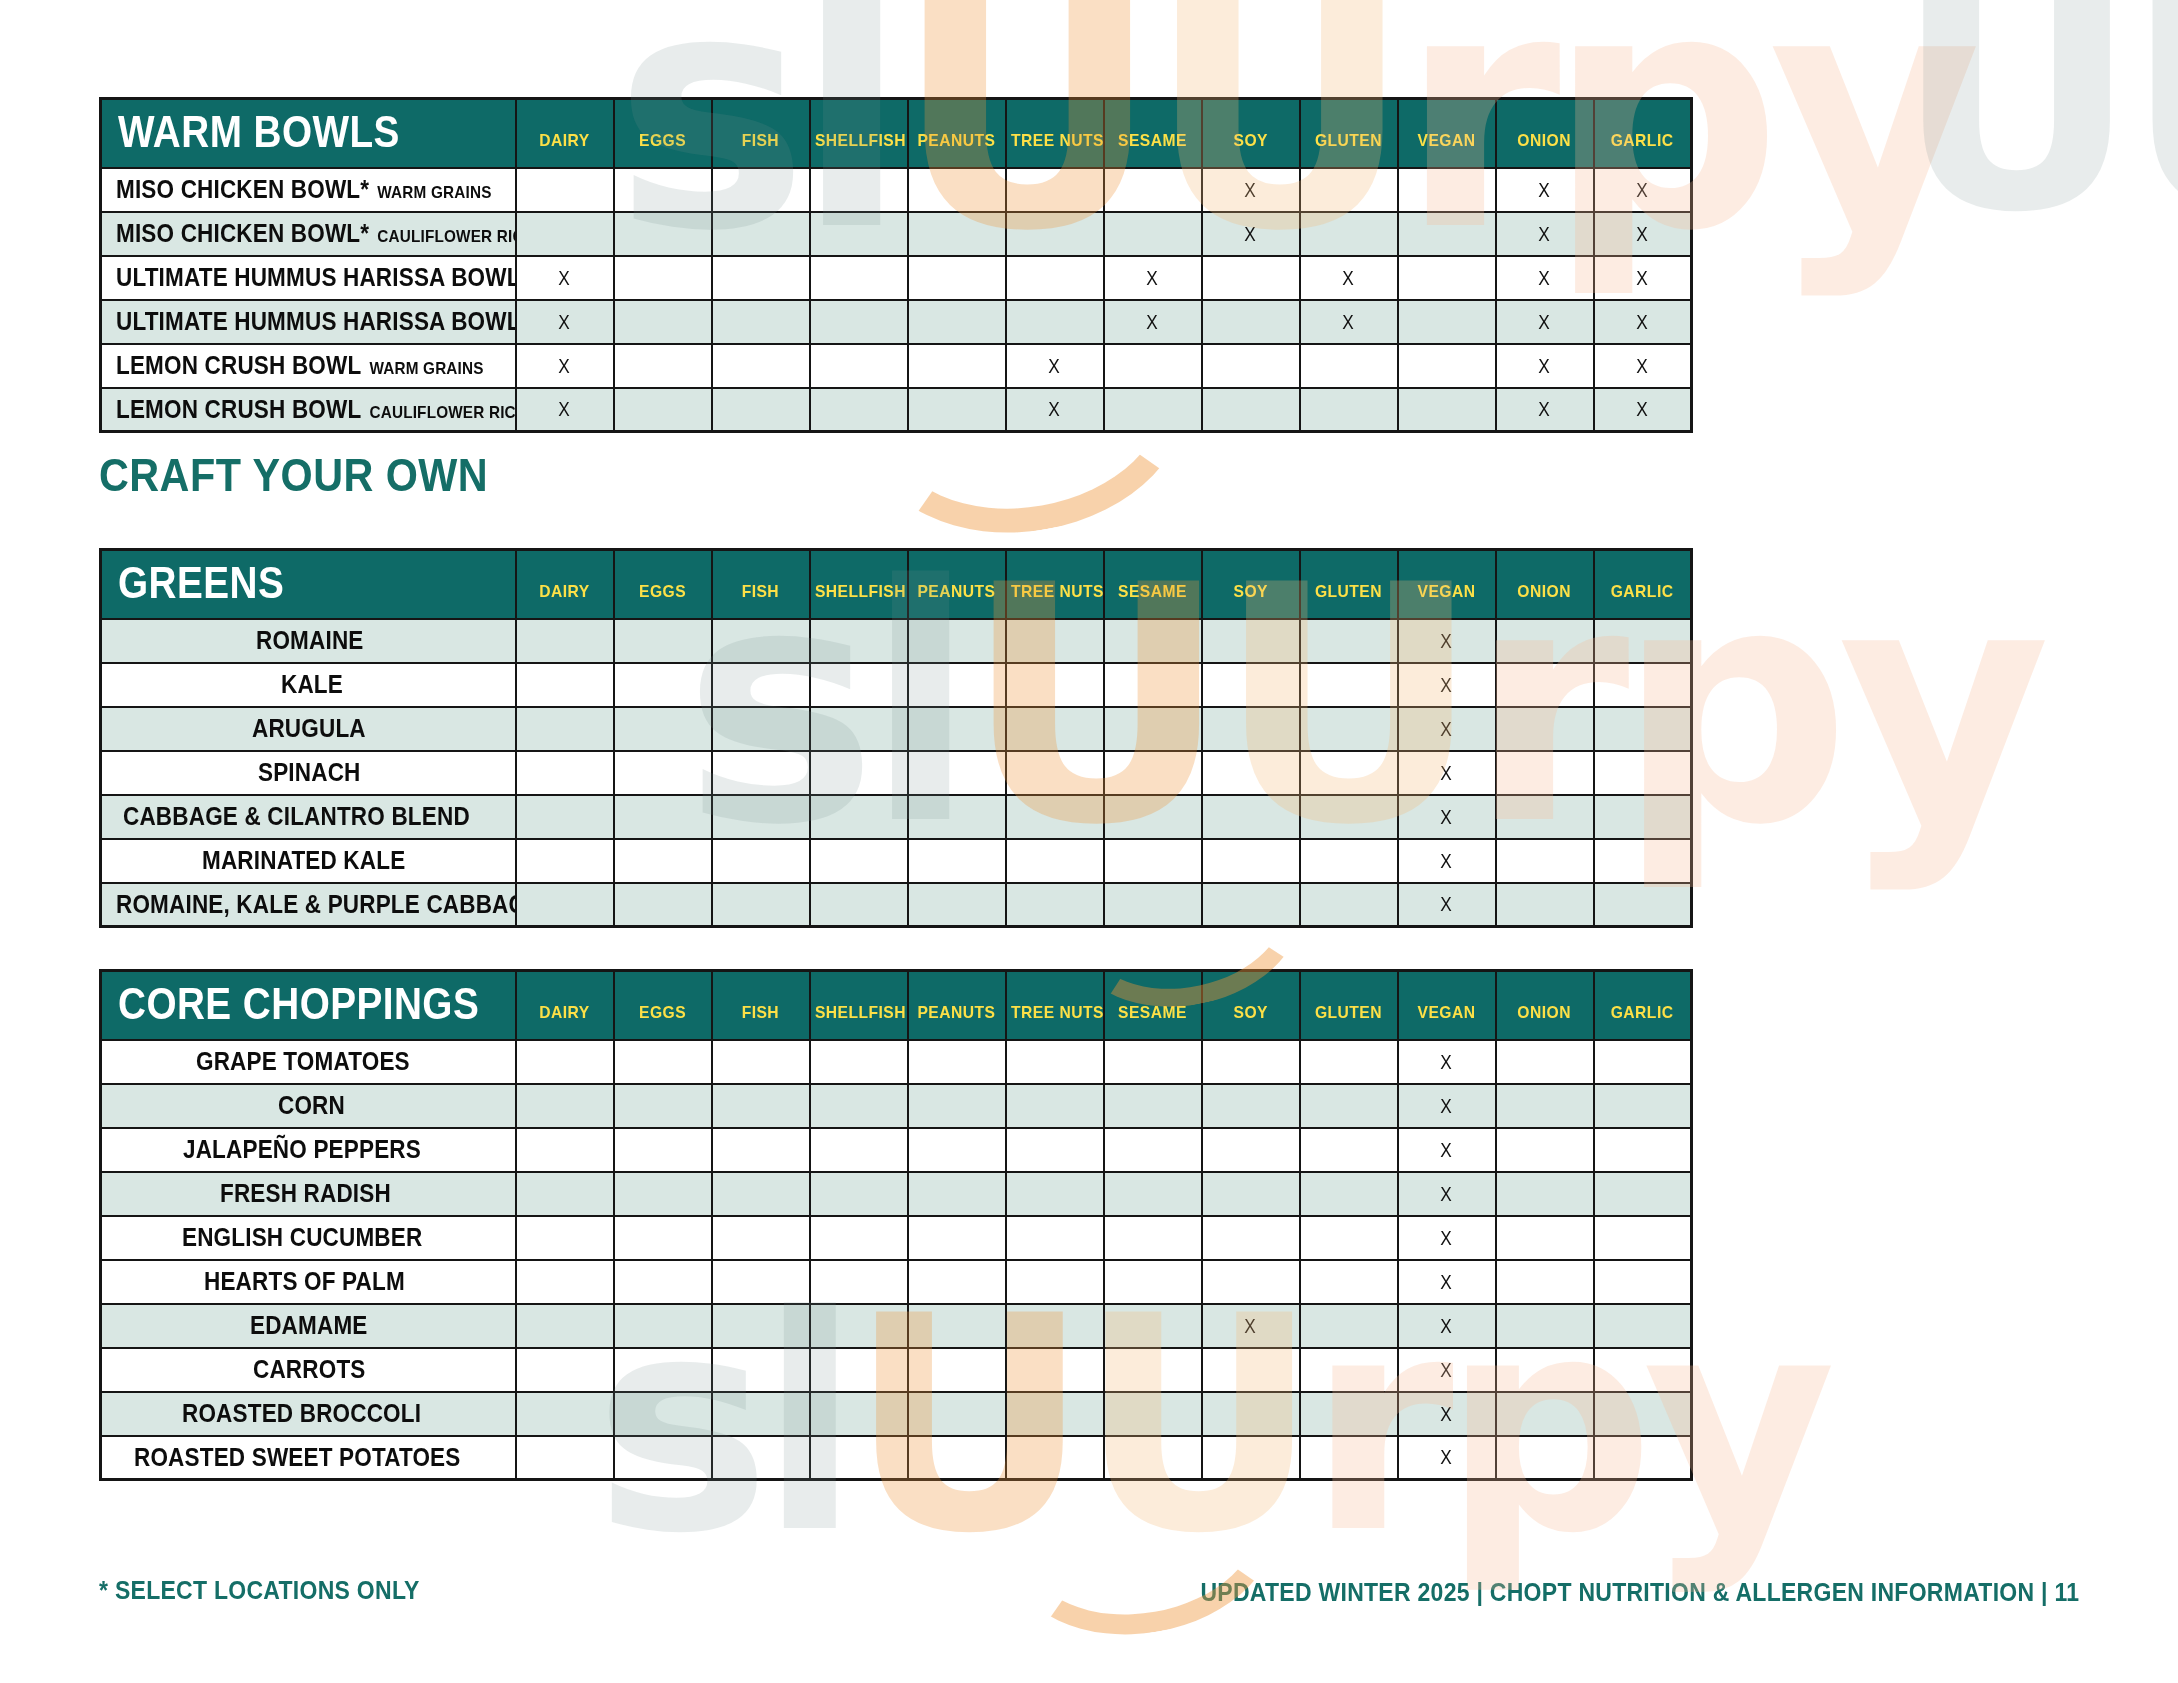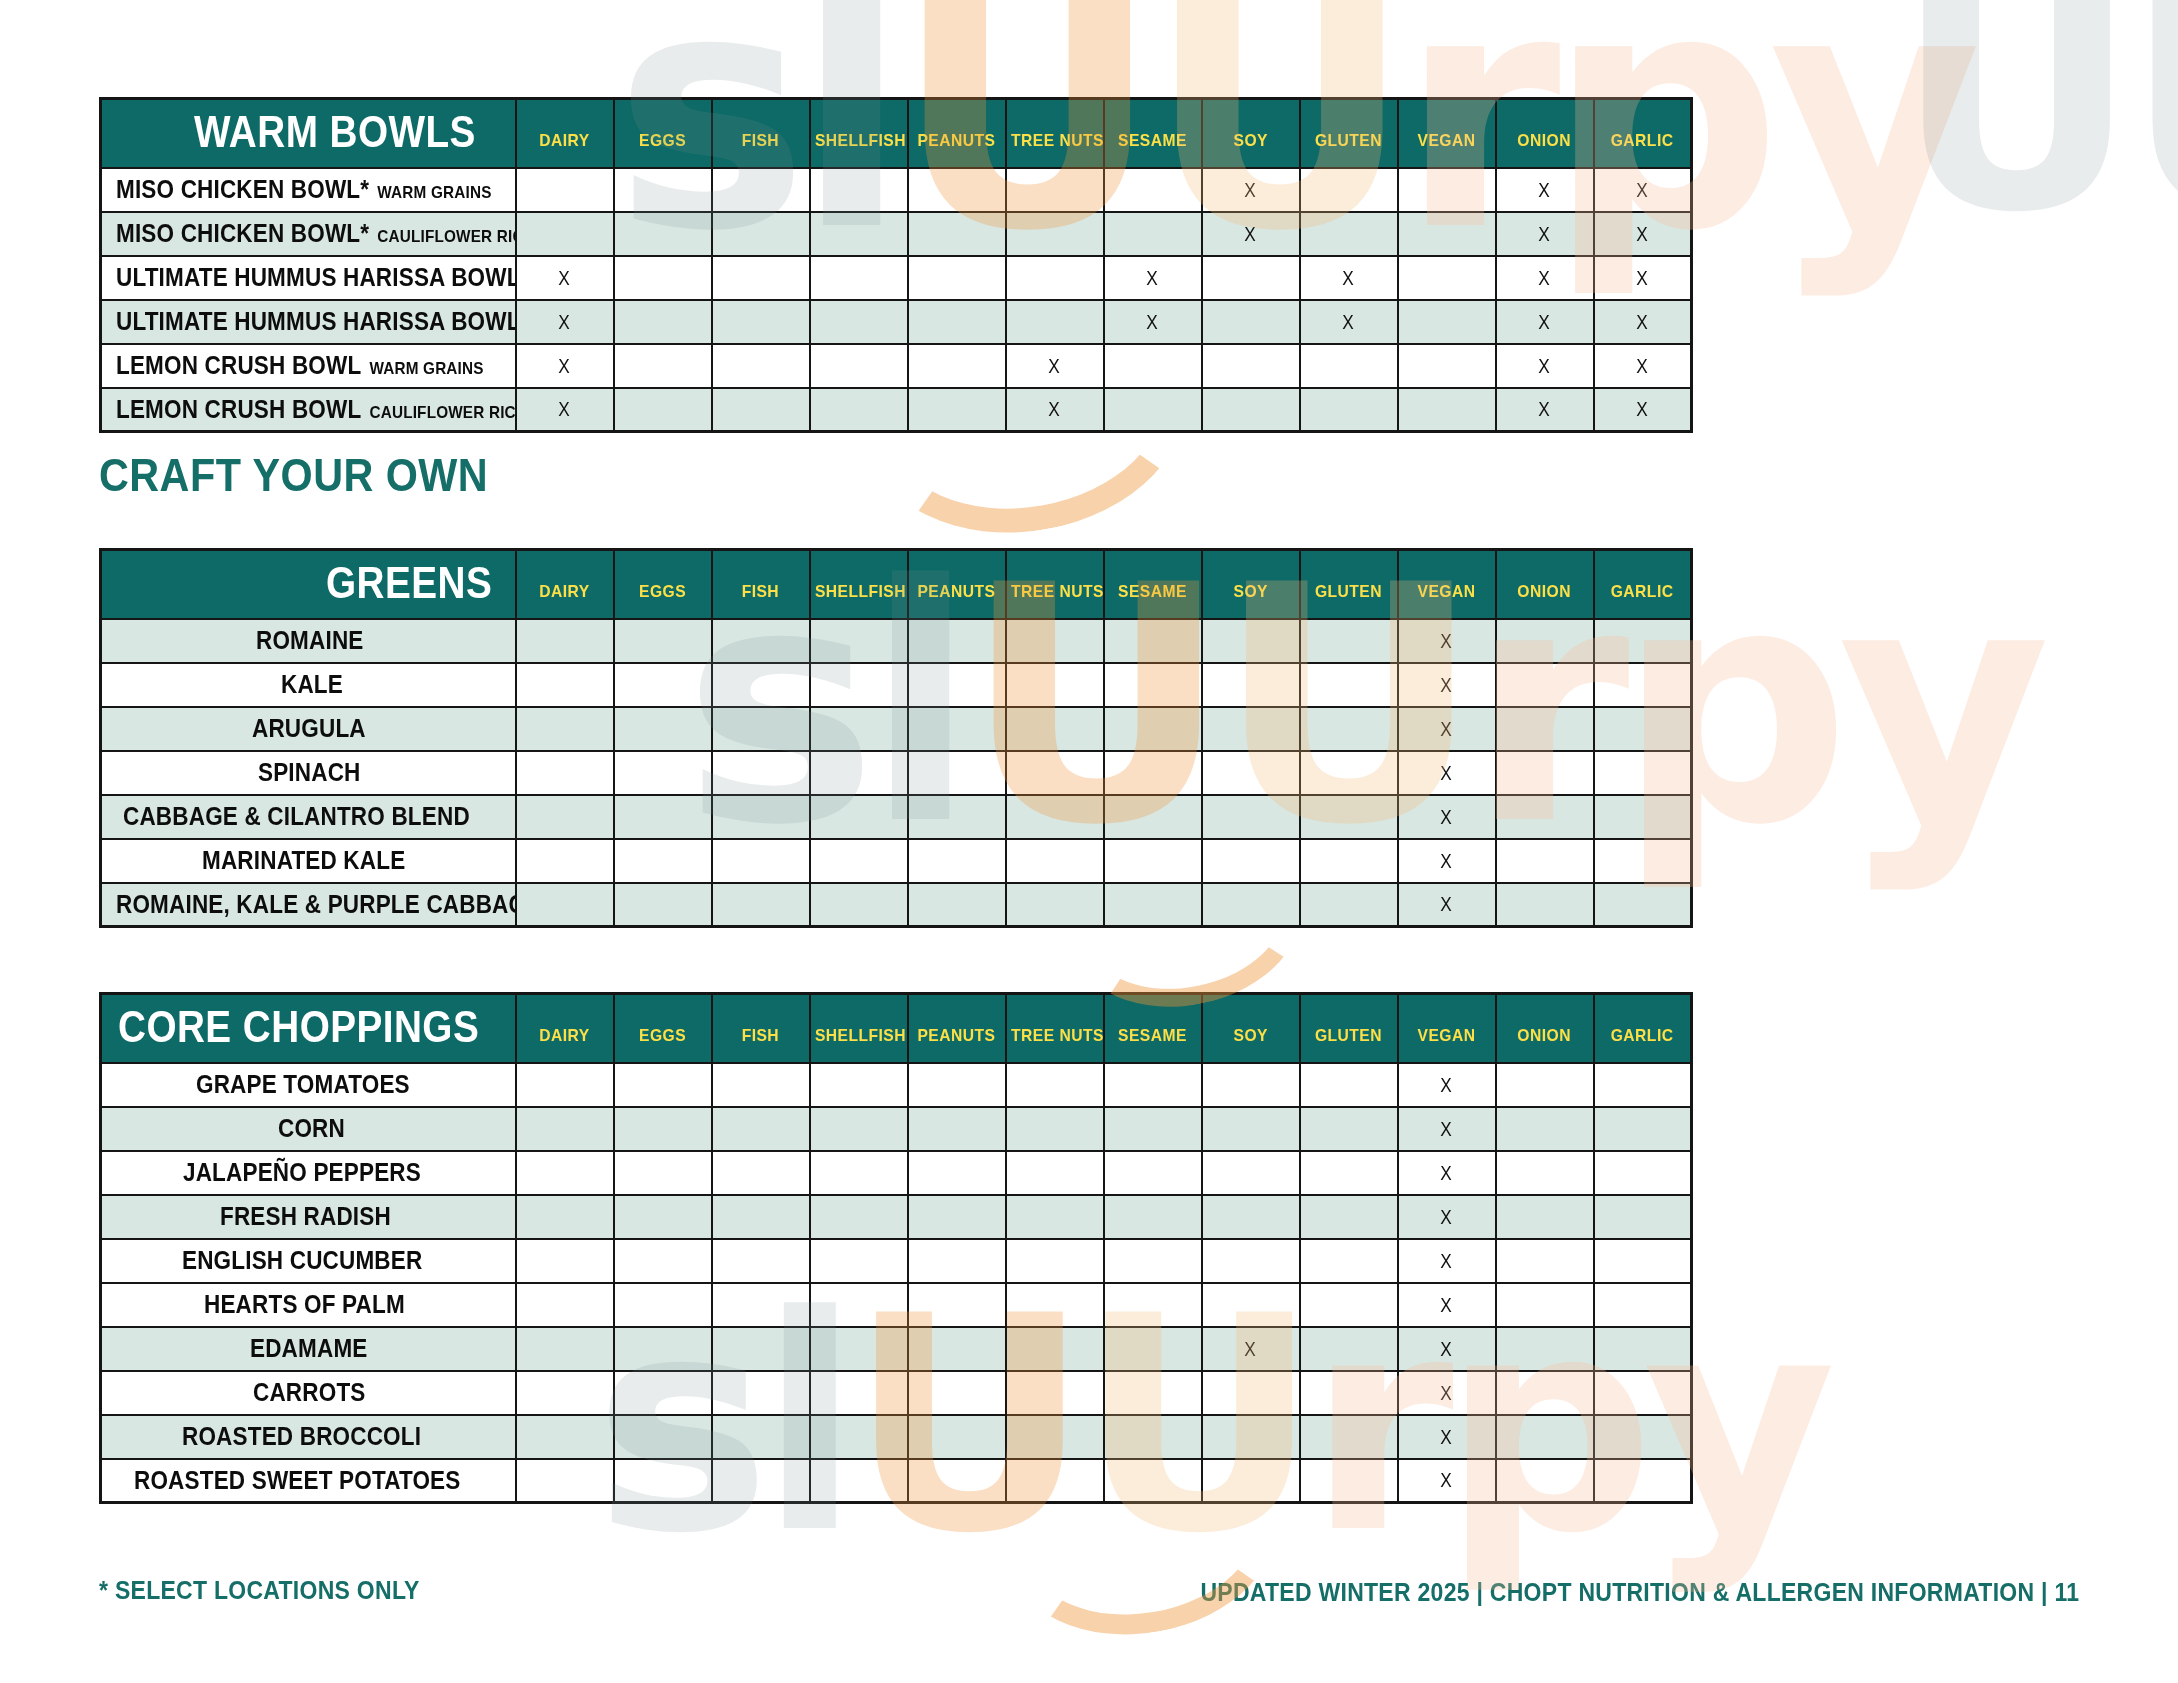--- a/index.html
+++ b/index.html
@@ -7,33 +7,33 @@
     position:relative;
     width:2178px;height:1683px;
     background:#fff;
     overflow:hidden;
     font-family:"Liberation Sans",sans-serif;
   }
   
   .tbl{position:absolute;left:99px;width:1589px;z-index:1;}
   #warm-bowls{top:97px;}
   #greens{top:548px;}
-  #core-choppings{top:992px;}
+  #core-choppings{top:969px;}
   table.allergen-table{
     border-collapse:collapse;table-layout:fixed;width:1589px;
     border:3px solid var(--border,#151515);
   }
   col.label-col{width:415px;}
   col.allergen-col{width:98px;}
   th,td{border:2px solid var(--border,#151515);padding:0;}
   tr.head-row{height:69px;}
   tr.body-row{height:44px;}
   th.title-cell{
     background:var(--teal,#0e6a67);
-    text-align:right;vertical-align:bottom;
+    text-align:left;vertical-align:bottom;
     padding:0 0 10px 16px;
   }
   th.title-cell .cond{
     display:inline-block;transform:scaleX(0.88);transform-origin:left bottom;
     color:#fff;font-size:44px;font-weight:bold;letter-spacing:0.5px;white-space:nowrap;
   }
   th.col-head{
     background:var(--teal,#0e6a67);
     color:#fde047;font-size:17px;font-weight:bold;
     text-align:center;vertical-align:bottom;padding-bottom:16px;

